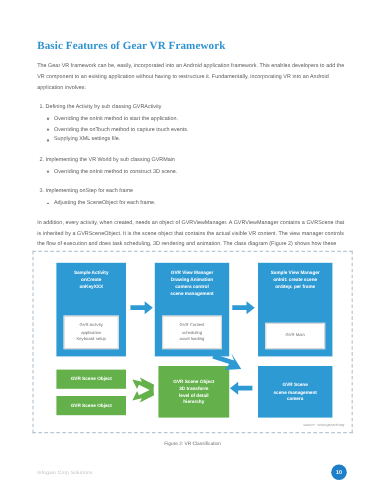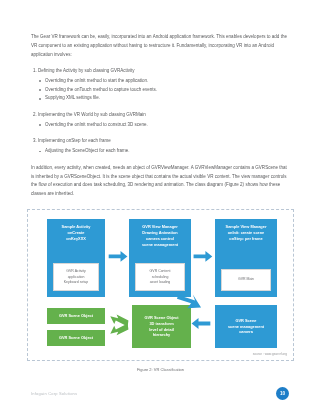--- a/index.html
+++ b/index.html
@@ -188,20 +188,21 @@
     justify-content: center;
     font-weight: bold;
   }
 </style>
 </head>
 <body>
 
 <div class="page">
 
   <div class="content">
+    <h1 class="doc-title">Basic Features of Gear VR Framework</h1>
 
     <p class="para">The Gear VR framework can be, easily, incorporated into an Android application framework. This enables developers to add the VR component to an existing application without having to restructure it. Fundamentally, incorporating VR into an Android application involves:</p>
 
     <div class="list-block">
       <div class="numbered">1. Defining the Activity by sub classing GVRActivity</div>
       <div class="bullet">Overriding the onInit method to start the application.</div>
       <div class="bullet">Overriding the onTouch method to capture touch events.</div>
       <div class="bullet">Supplying XML settings file.</div>
     </div>
 

